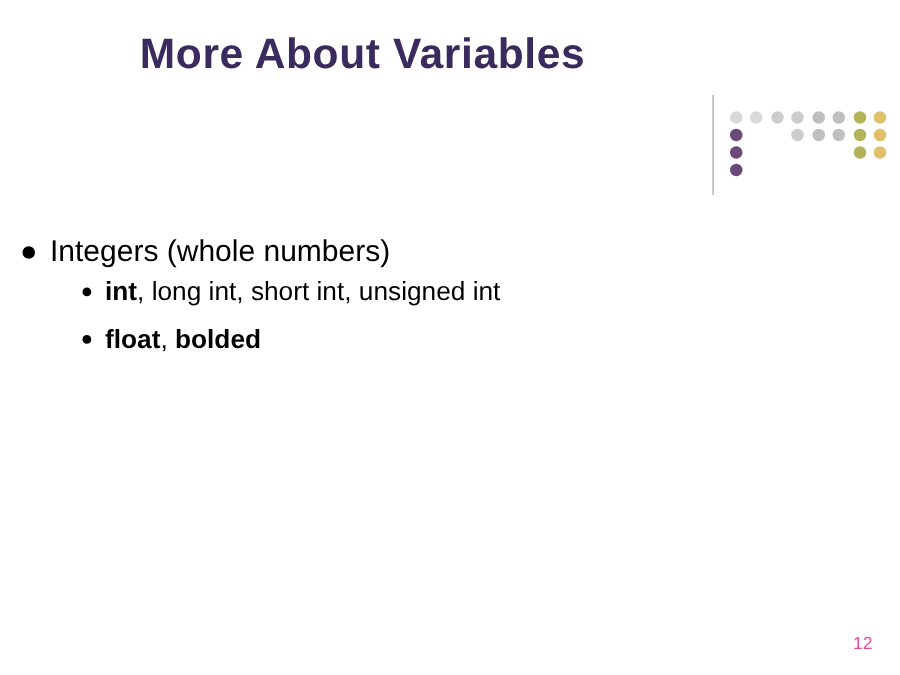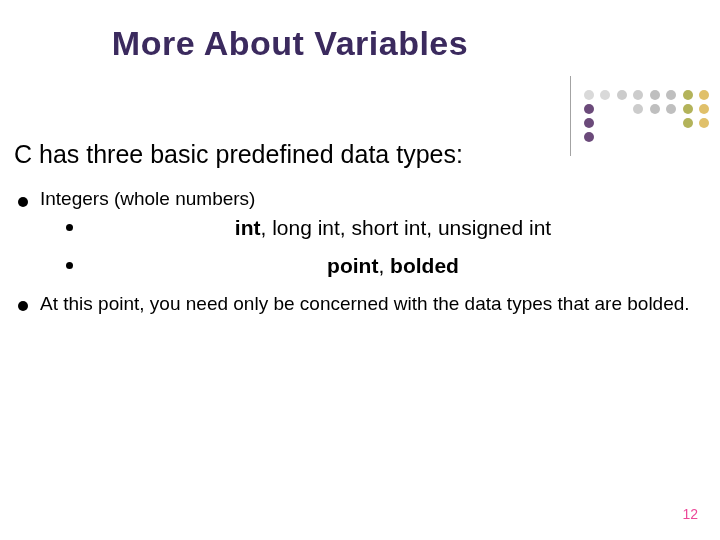--- a/index.html
+++ b/index.html
@@ -59,42 +59,41 @@
     left: 14px;
     font-size: 25px;
   }
   .content {
     position: absolute;
     top: 188px;
     left: 14px;
     right: 18px;
   }
   .l1 {
-    font-size: 19px;
+    font-size: 24px;
     margin-bottom: 4px;
     padding-left: 26px;
     position: relative;
   }
   .l1::before {
     content: '';
     position: absolute;
     left: 4px;
     top: 9px;
     width: 10px;
     height: 10px;
     background: #000;
     border-radius: 50%;
   }
   .l2 {
     font-size: 21px;
     margin-top: 6px;
     margin-bottom: 14px;
     padding-left: 70px;
     position: relative;
-    text-align: center;
   }
   .l2::before {
     content: '';
     position: absolute;
     left: 52px;
     top: 8px;
     width: 7px;
     height: 7px;
     background: #000;
     border-radius: 50%;
@@ -149,37 +148,33 @@
       <span class="dot" style="visibility:hidden"></span>
       <span class="dot" style="visibility:hidden"></span>
       <span class="dot" style="visibility:hidden"></span>
       <span class="dot" style="visibility:hidden"></span>
       <span class="dot" style="background:#b3b35a"></span>
       <span class="dot" style="background:#e0c06a"></span>
       <span class="dot" style="background:#6b4a7a"></span>
     </div>
   </div>
 
-  <div class="intro">C has three basic predefined data types:</div>
 
   <div class="content">
 
     <div class="l1">
       <span>Integers (whole numbers)</span>
     </div>
     <div class="l2">
       <span class="bold">int</span><span>, long int, short int, unsigned int</span>
     </div>
 
     <div class="l2">
-      <span class="bold">point</span><span>, </span><span class="bold">bolded</span>
+      <span class="bold">float</span><span>, </span><span class="bold">bolded</span>
     </div>
 
 
-    <div class="l1 last">
-      <span>At this point, you need only be concerned with the data types that are bolded.</span>
-    </div>
 
   </div>
 
   <div class="pagenum">12</div>
 
 </div>
 
 </body></html>

